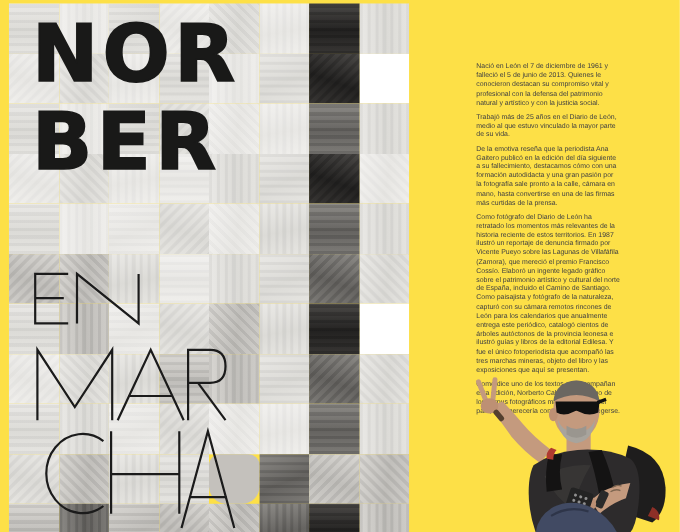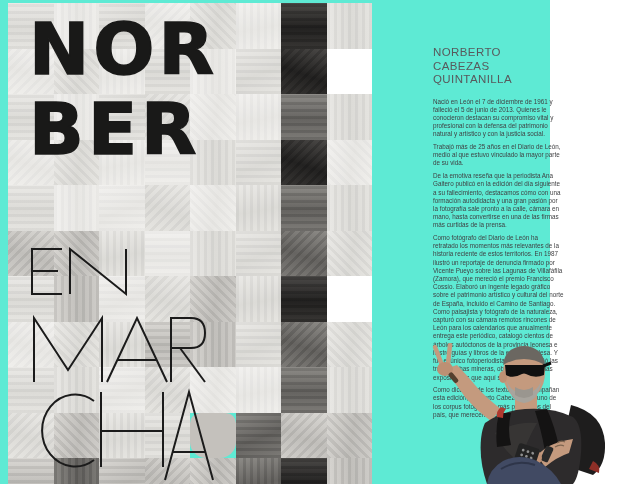--- a/index.html
+++ b/index.html
@@ -1,17 +1,17 @@
 <!DOCTYPE html>
 <html><head>
 <meta charset="utf-8">
 <style>
   html,body{margin:0;padding:0;background:#ffffff;}
   body{width:618px;height:484px;overflow:hidden;font-family:"Liberation Sans",sans-serif;}
-  .spread{position:relative;width:550px;height:484px;background:#5eead4;}
+  .spread{position:relative;width:618px;height:484px;background:#fde047;}
 
   
   .collage{position:absolute;left:8px;top:3px;width:364px;height:481px;overflow:hidden;}
   .grid{position:absolute;left:0;top:0;display:grid;grid-template-columns:repeat(8,45.5px);grid-auto-rows:45.5px;width:364px;}
   .tile{width:45.5px;height:45.5px;}
   .tile{background:
       repeating-linear-gradient(var(--ta,0deg), rgba(0,0,0,var(--tx,0)) 0 3px, rgba(255,255,255,0) 3px 7px),
       linear-gradient(var(--ga,180deg), var(--c1,#fff), var(--c2,#fff) 55%, var(--c3,#fff));}
   .t0{background:#ffffff;}
   .t1{--c1:#f2f1ef;--c2:#e8e7e4;--c3:#f0efec;--tx:0.025;}
@@ -165,24 +165,20 @@
         <path d="M86,398 A33,36 0 1 0 86,457"></path>
         <path d="M93,389 L93,464 M155,389 L155,464 M93,428 L155,428"></path>
         <path d="M157,477 L181,389 L205,477"></path>
         <path d="M164,449 L198,449"></path>
       </g>
     </svg>
   </div>
 
   <div>
     <div class="bio">
-      <div class="bio-heading">
-        <div>NORBERTO</div>
-        <div>CABEZAS QUINTANILLA</div>
-      </div>
       <div class="bio-body">
         <p>Nació en León el 7 de diciembre de 1961 y falleció el 5 de junio de 2013. Quienes le conocieron destacan su compromiso vital y profesional con la defensa del patrimonio natural y artístico y con la justicia social.</p>
         <p>Trabajó más de 25 años en el Diario de León, medio al que estuvo vinculado la mayor parte de su vida.</p>
         <p>De la emotiva reseña que la periodista Ana Gaitero publicó en la edición del día siguiente a su fallecimiento, destacamos cómo con una formación autodidacta y una gran pasión por la fotografía sale pronto a la calle, cámara en mano, hasta convertirse en una de las firmas más curtidas de la prensa.</p>
         <p>Como fotógrafo del Diario de León ha retratado los momentos más relevantes de la historia reciente de estos territorios. En 1987 ilustró un reportaje de denuncia firmado por Vicente Pueyo sobre las Lagunas de Villafáfila (Zamora), que mereció el premio Francisco Cossío. Elaboró un ingente legado gráfico sobre el patrimonio artístico y cultural del norte de España, incluido el Camino de Santiago. Como paisajista y fotógrafo de la naturaleza, capturó con su cámara remotos rincones de León para los calendarios que anualmente entrega este periódico, catalogó cientos de árboles autóctonos de la provincia leonesa e ilustró guías y libros de la editorial Edilesa. Y fue el único fotoperiodista que acompañó las tres marchas mineras, objeto del libro y las exposiciones que aquí se presentan.</p>
         <p>Como dice uno de los textos que acompañan esta edición, Norberto Cabezas creó uno de los corpus fotográficos más poderosos del país, que merecería conservarse y protegerse.</p>
       </div>
     </div>
 
     <svg class="portrait" viewBox="0 0 185 141">

